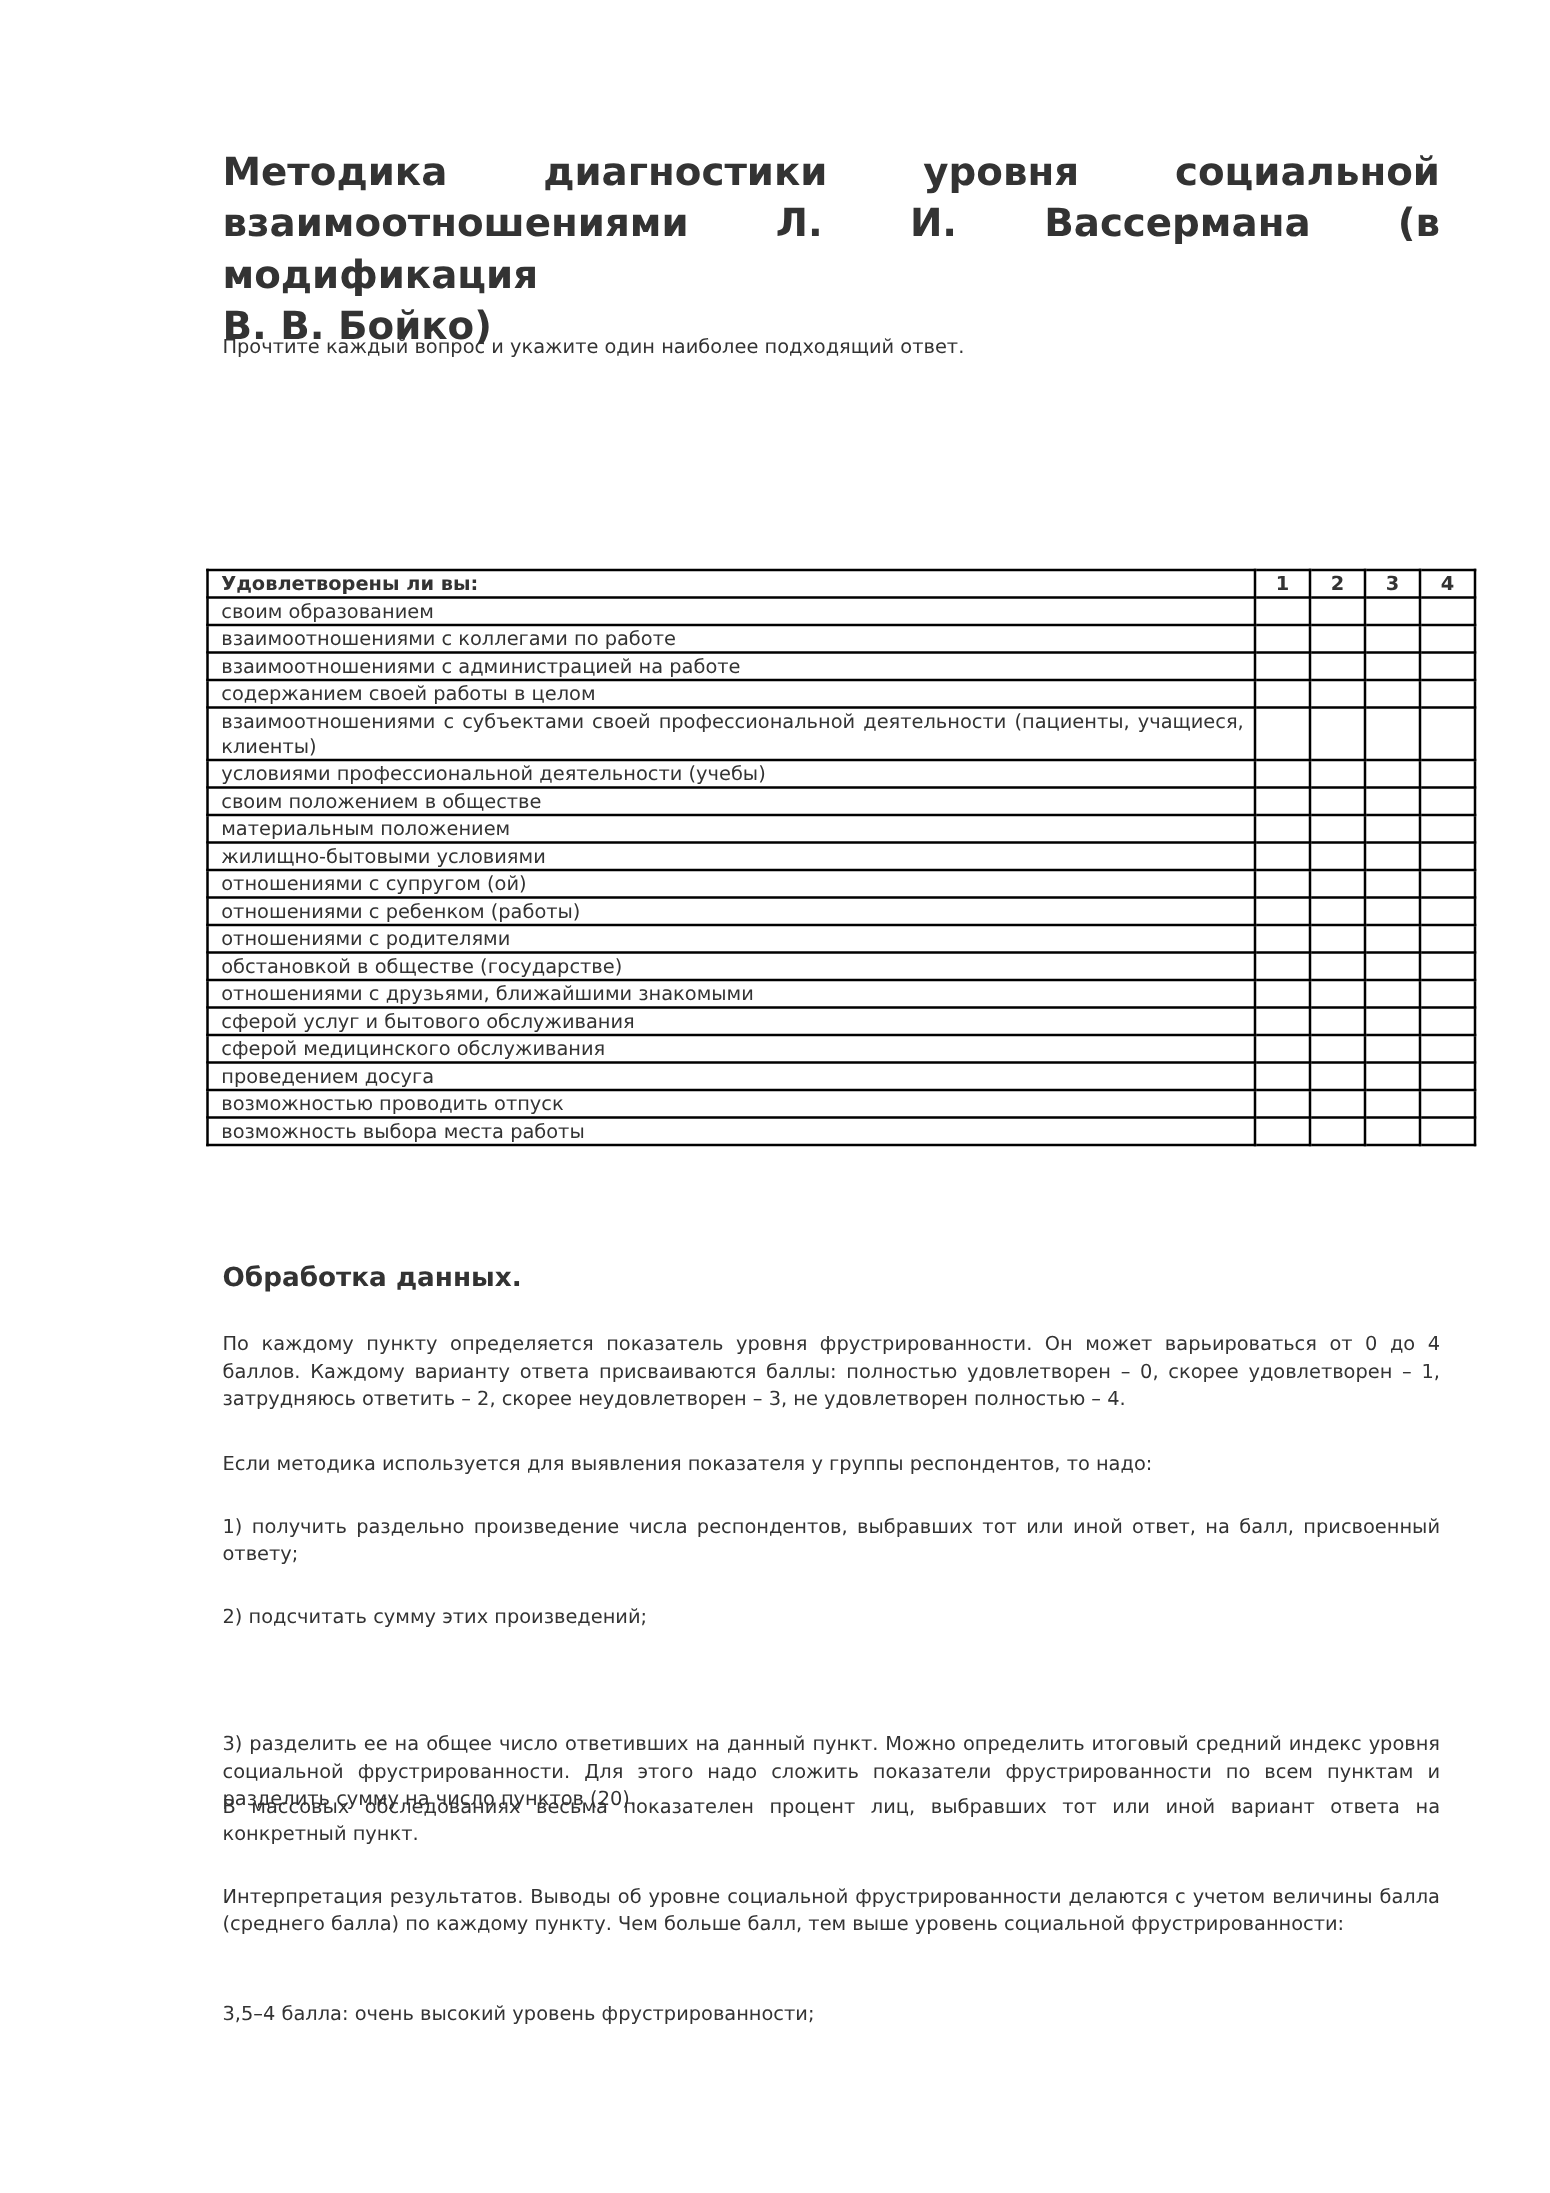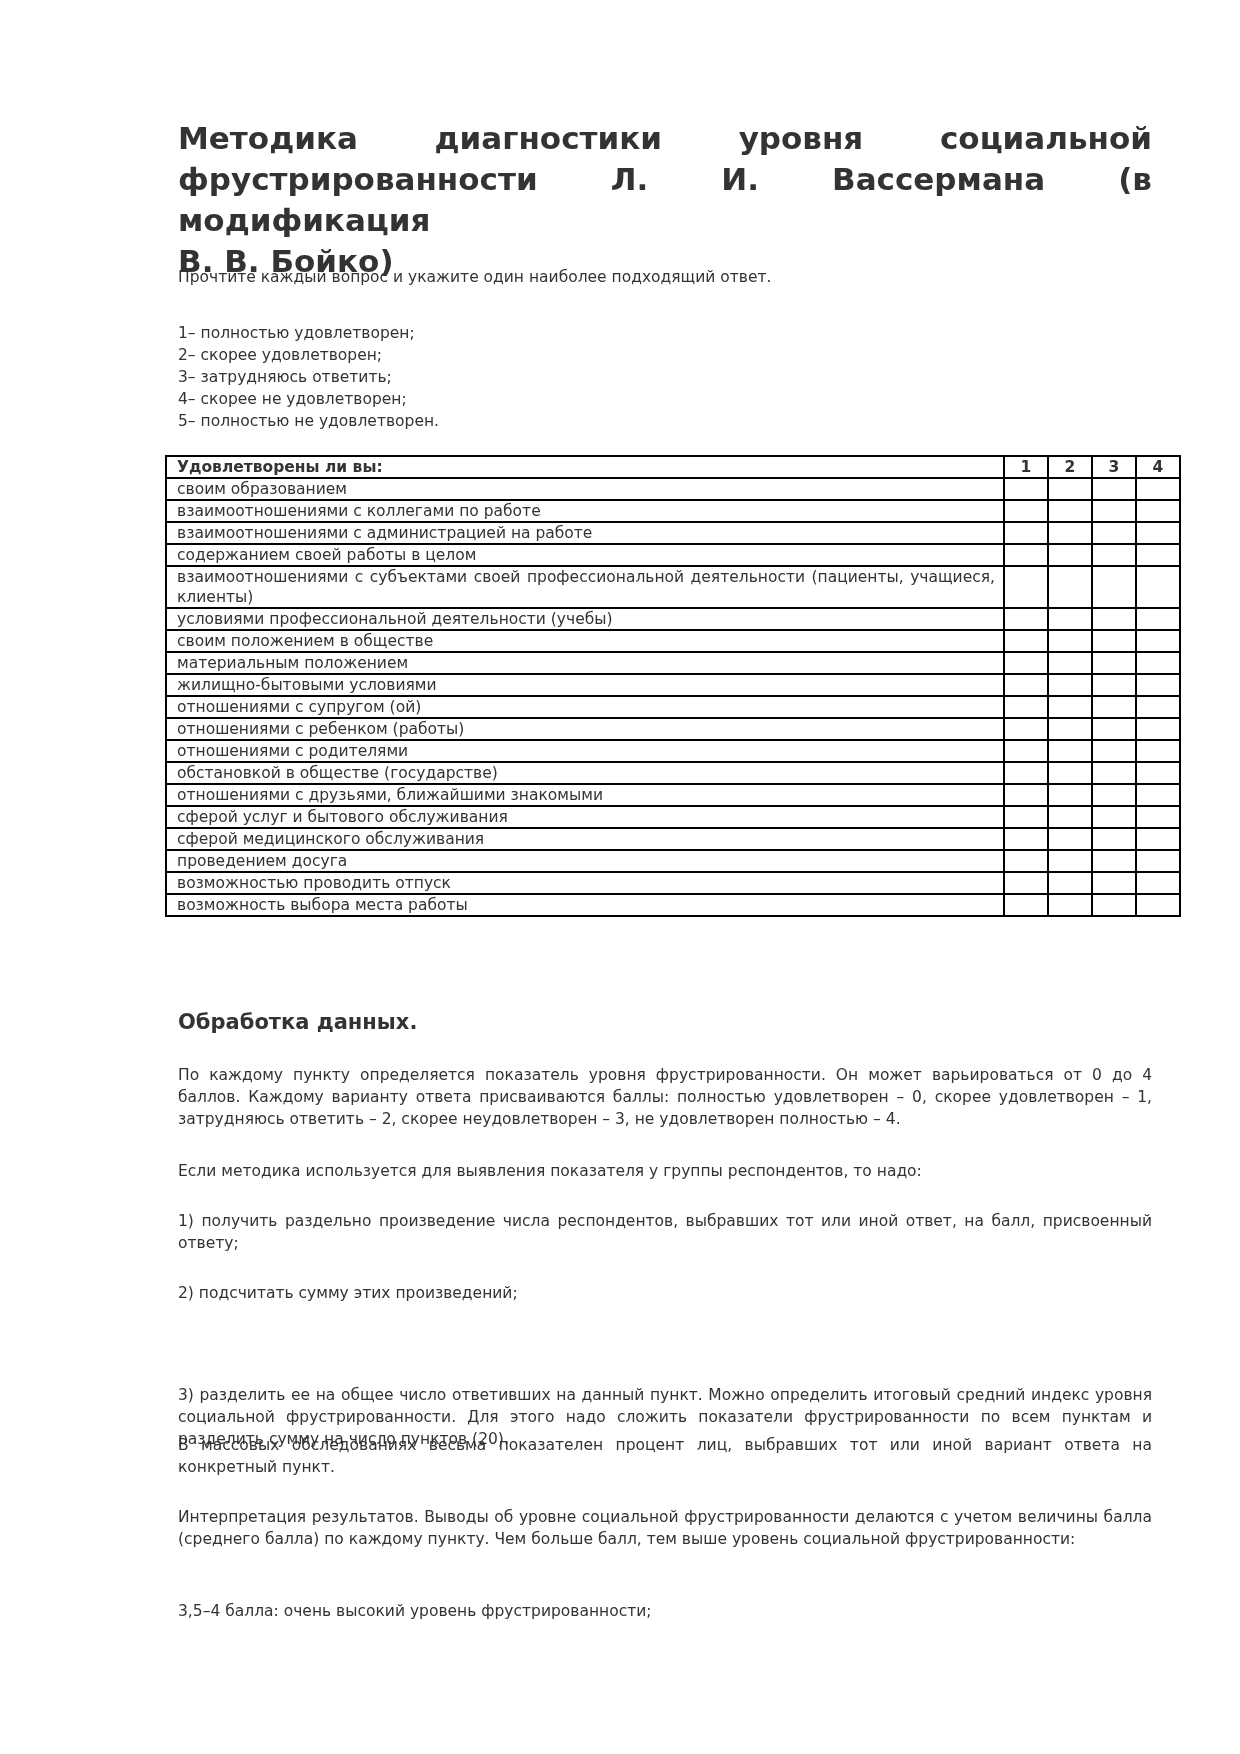--- a/index.html
+++ b/index.html
@@ -24,33 +24,26 @@
   table.q td.q-text { text-align: justify; }
   .h2 { position: absolute; left: 178px; top: 1010px; font-weight: bold; font-size: 21px; color: #333; margin: 0; }
 </style>
 </head>
 <body>
 
 <div class="page">
 
   <h1 class="title">
     <span class="l1">Методика диагностики уровня социальной</span>
-    <span class="l2">фрустрированности Л. И. Вассермана (в модификация</span>
+    <span class="l2">взаимоотношениями Л. И. Вассермана (в модификация</span>
     <span class="l3">В. В. Бойко)</span>
   </h1>
 
   <p class="p" style="top:266px;">Прочтите каждый вопрос и укажите один наиболее подходящий ответ.</p>
 
-  <ul class="scale">
-    <li>1– полностью удовлетворен;</li>
-    <li>2– скорее удовлетворен;</li>
-    <li>3– затрудняюсь ответить;</li>
-    <li>4– скорее не удовлетворен;</li>
-    <li>5– полностью не удовлетворен.</li>
-  </ul>
 
   <table class="q">
     <thead>
       <tr>
         <th>Удовлетворены ли вы:</th>
         <th class="num">1</th>
         <th class="num">2</th>
         <th class="num">3</th>
         <th class="num">4</th>
       </tr>

